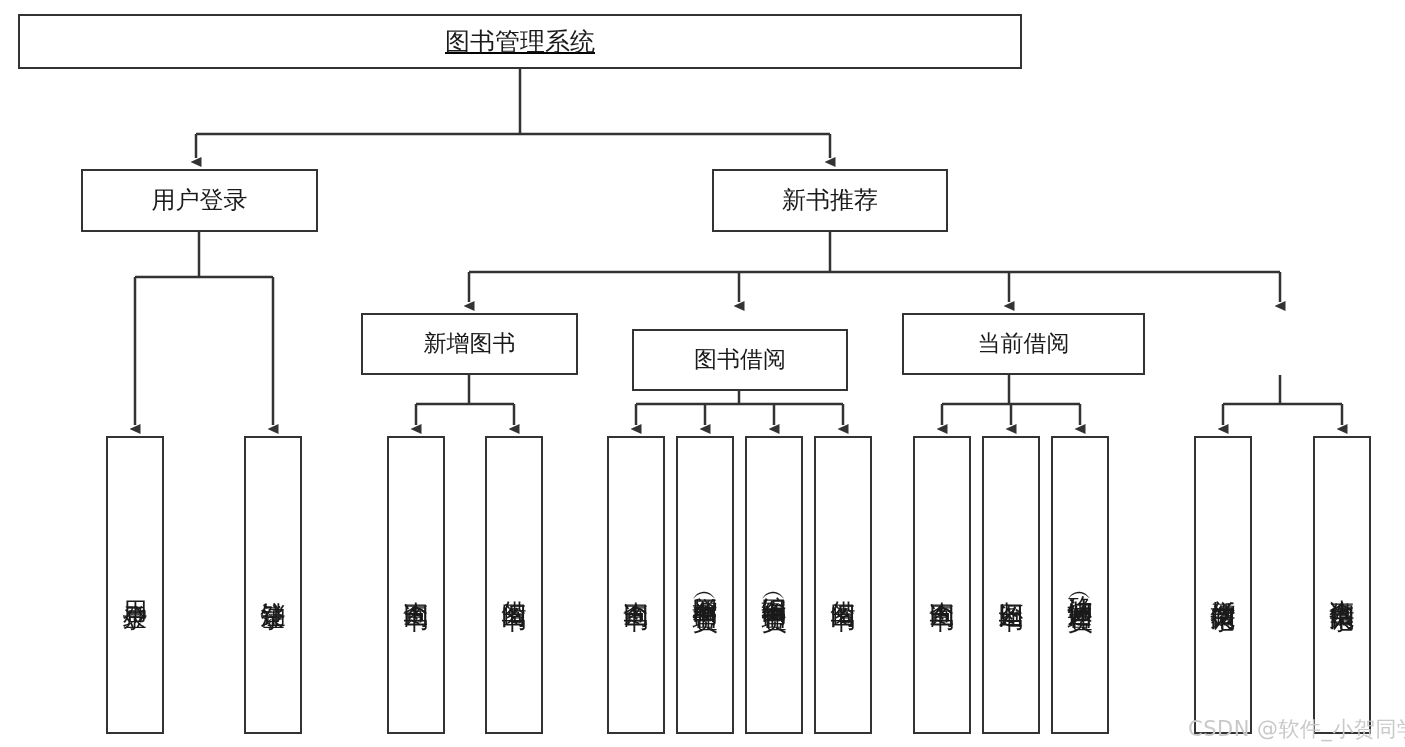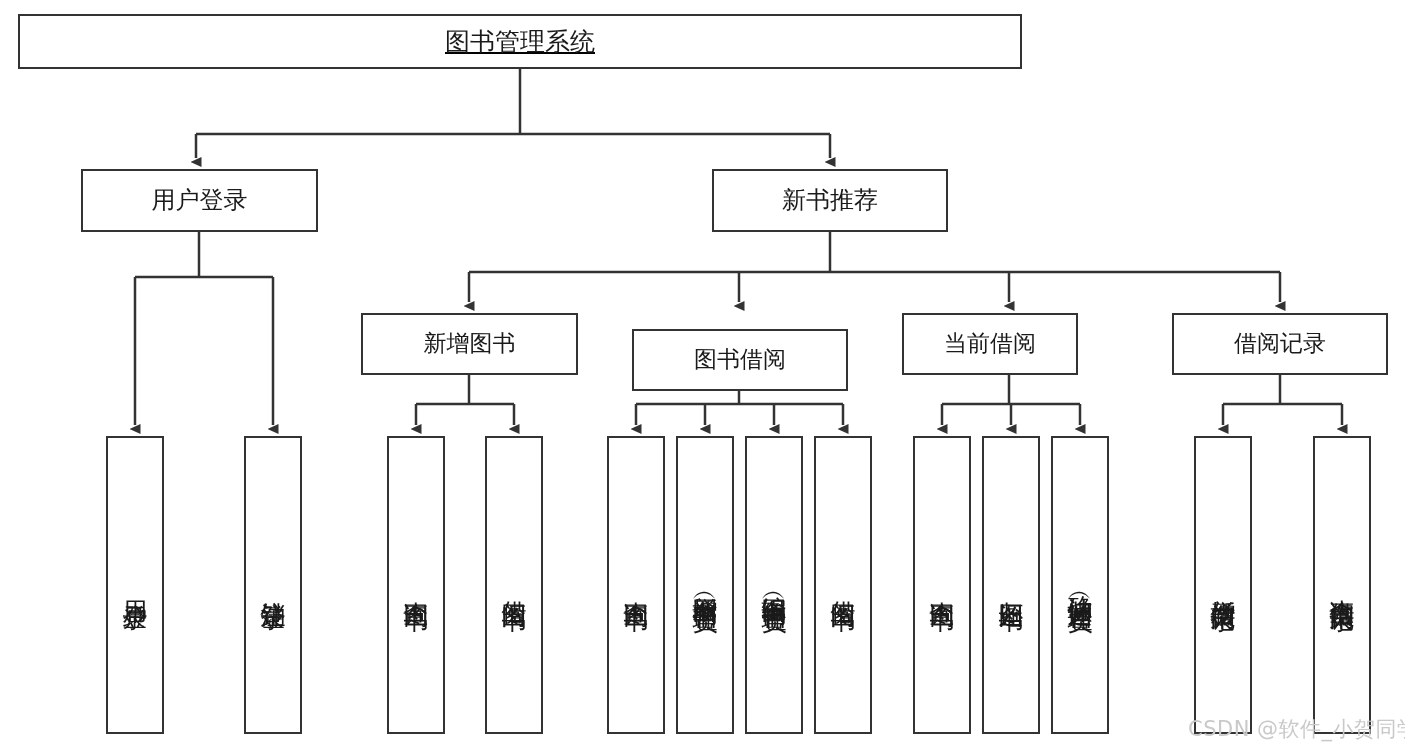--- a/index.html
+++ b/index.html
@@ -127,25 +127,22 @@
   <div class="node-box level-1" style="left:712px; top:169px; width:236px; height:63px;">
     <span class="node-label">新书推荐</span>
   </div>
 
   <div class="node-box level-2" style="left:361px; top:313px; width:217px; height:62px;">
     <span class="node-label">新增图书</span>
   </div>
   <div class="node-box level-2" style="left:632px; top:313px; width:216px; height:62px;margin-top:16px;">
     <span class="node-label">图书借阅</span>
   </div>
-  <div class="node-box level-2" style="left:902px; top:313px; width:176px; height:62px;">
+  <div class="node-box level-2" style="left:902px; top:313px; width:243px; height:62px;">
     <span class="node-label">当前借阅</span>
-  </div>
-  <div class="node-box level-2" style="left:1172px; top:313px; width:216px; height:62px;">
-    <span class="node-label">借阅记录</span>
   </div>
 
   <div class="node-box leaf" style="left:106px; top:436px; width:58px; height:298px;">
     <span class="node-label">用户登录</span>
   </div>
   <div class="node-box leaf" style="left:244px; top:436px; width:58px; height:298px;">
     <span class="node-label">注销登录</span>
   </div>
 
   <div class="node-box leaf" style="left:387px; top:436px; width:58px; height:298px;">

